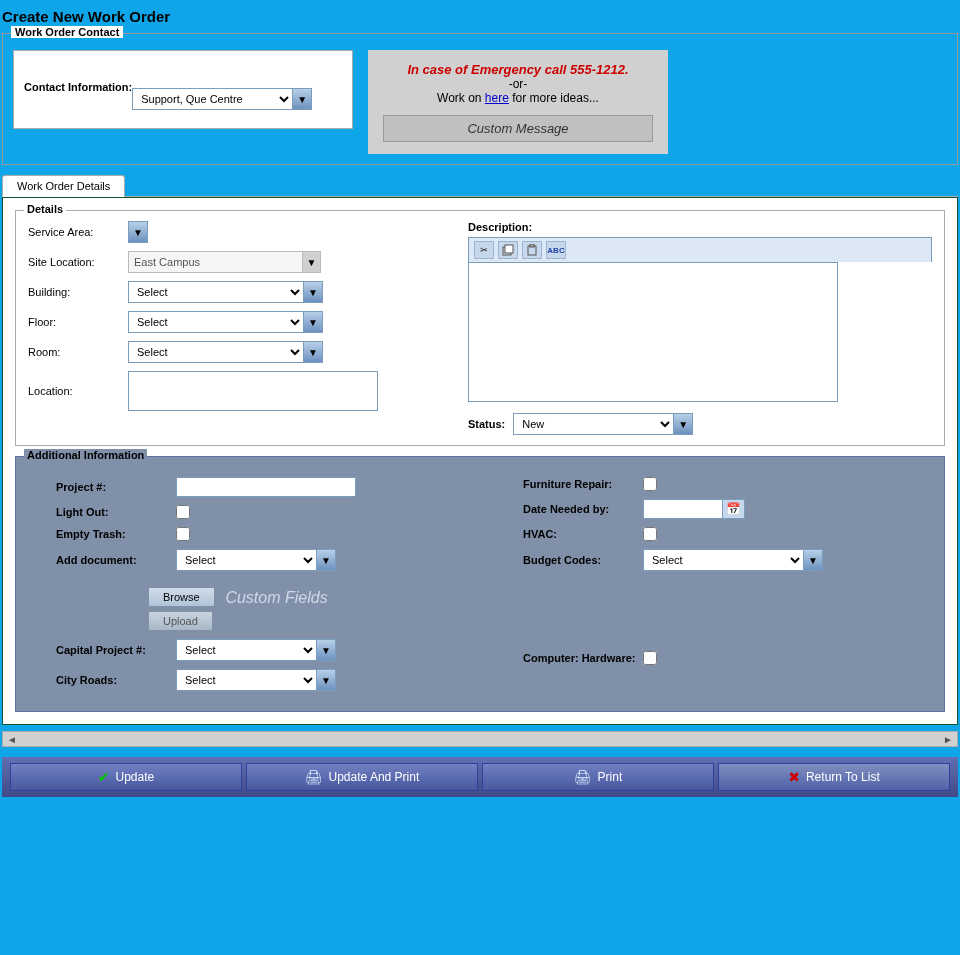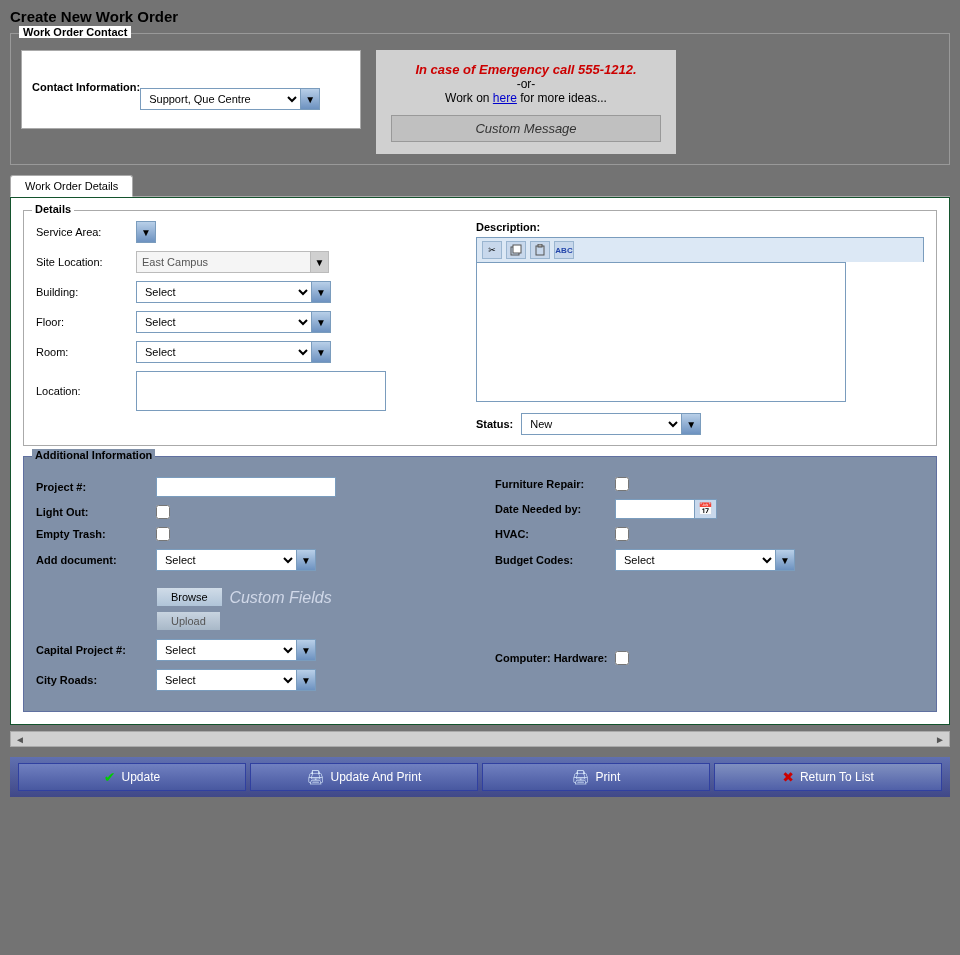--- a/index.html
+++ b/index.html
@@ -5,22 +5,22 @@
     * { box-sizing: border-box; margin: 0; padding: 0; }
     body {
       font-family: Arial, sans-serif;
       font-size: 12px;
       background: #f0f0f0;
       color: #000;
       width: 960px;
     }
 
     .page-wrapper {
-      background: #737373;
-      padding: 8px 10px;
+      background: #0ea5e9;
+      padding: 8px 2px;
       min-height: 955px;
     }
 
     .page-title {
       font-size: 15px;
       font-weight: bold;
       margin-bottom: 8px;
     }
 
     .contact-box {
@@ -290,20 +290,21 @@
       flex: 1;
     }
     .addl-right {
       flex: 1;
     }
 
     .addl-row {
       display: flex;
       align-items: center;
       margin-bottom: 8px;
+      margin-left: 28px;
     }
     .addl-label {
       font-size: 11px;
       font-weight: bold;
       min-width: 120px;
       color: #000;
     }
 
     .addl-input {
       height: 20px;

